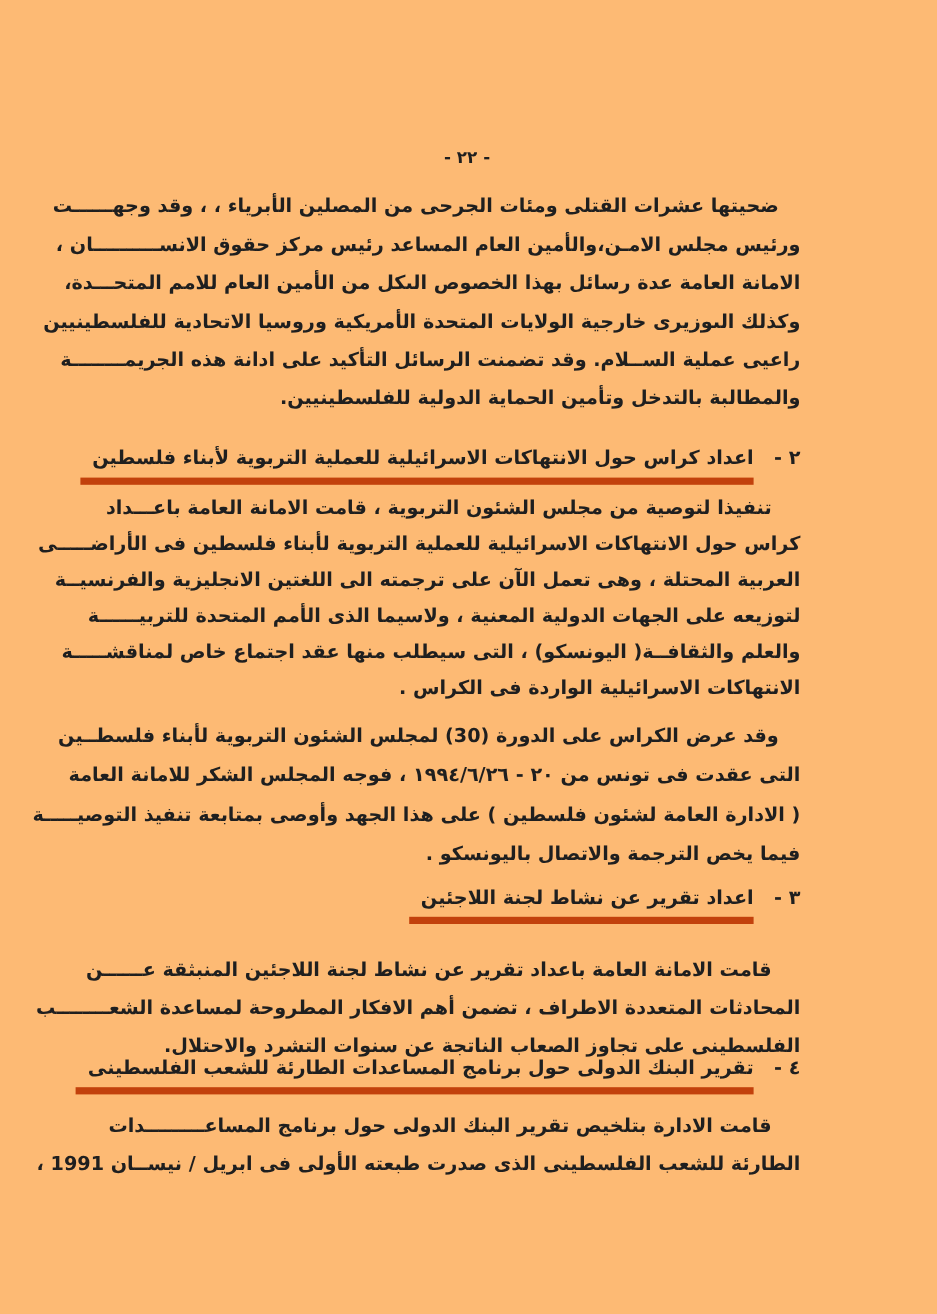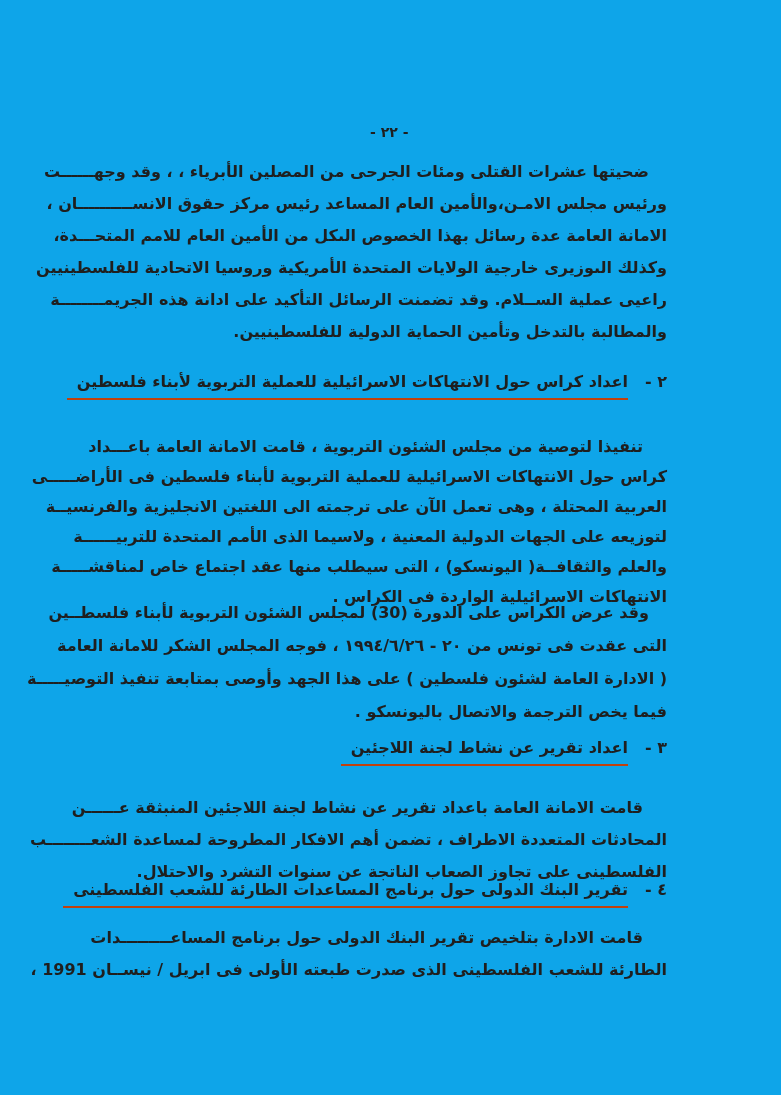--- a/index.html
+++ b/index.html
@@ -1,20 +1,20 @@
 <!DOCTYPE html>
 <html lang="ar"><head>
 <meta charset="utf-8">
 <style>
   html,body{margin:0;padding:0;background:#e8e8e6;}
   .page{
     position:relative;
     width:781px;height:1095px;
     margin:0 auto;
-    background:#0ea5e9;
+    background:#fdba74;
     font-family:"DejaVu Sans",sans-serif;
     font-weight:bold;
     color:#1f1f1f;
     overflow:hidden;
   }
   .page-number{
     position:absolute;
     top:124px;left:370px;
     font-size:14px;
     letter-spacing:3px;
@@ -43,21 +43,21 @@
     right:114px;
     direction:rtl;
     display:flex;
     align-items:flex-start;
     gap:17px;
     font-size:16px;
     white-space:nowrap;
   }
   .h-num{flex:0 0 auto;}
   .h-title{
-    border-bottom:2px solid #c2410c;
+    border-bottom:6px solid #c2410c;
     padding-bottom:7px;
     padding-left:10px;
   }
 </style>
 </head>
 <body>
 
 <div class="page">
 
   <div class="page-number">- ٢٢ -</div>
@@ -69,21 +69,21 @@
     <div class="line">وكذلك الىوزيرى خارجية الولايات المتحدة الأمريكية وروسيا الاتحادية للفلسطينيين</div>
     <div class="line">راعيى عملية الســلام. وقد تضمنت الرسائل التأكيد على ادانة هذه الجريمــــــــة</div>
     <div class="line">والمطالبة بالتدخل وتأمين الحماية الدولية للفلسطينيين.</div>
   </div>
 
   <div class="heading" style="top:372px;">
     <span class="h-num">٢ -</span>
     <span class="h-title">اعداد كراس حول الانتهاكات الاسرائيلية للعملية التربوية لأبناء فلسطين</span>
   </div>
 
-  <div class="para lh30" style="top:408px;margin-top:24px;">
+  <div class="para lh30" style="top:408px;">
     <div class="line indent">تنفيذا لتوصية من مجلس الشئون التربوية ، قامت الامانة العامة باعـــداد</div>
     <div class="line">كراس حول الانتهاكات الاسرائيلية للعملية التربوية لأبناء فلسطين فى الأراضـــــى</div>
     <div class="line">العربية المحتلة ، وهى تعمل الآن على ترجمته الى اللغتين الانجليزية والفرنسيــة</div>
     <div class="line">لتوزيعه على الجهات الدولية المعنية ، ولاسيما الذى الأمم المتحدة للتربيــــــة</div>
     <div class="line">والعلم والثقافــة( اليونسكو) ، التى سيطلب منها عقد اجتماع خاص لمناقشـــــة</div>
     <div class="line">الانتهاكات الاسرائيلية الواردة فى الكراس .</div>
   </div>
 
   <div class="para lh33" style="top:596px;">
     <div class="line indent-sm">وقد عرض الكراس على الدورة (30) لمجلس الشئون التربوية لأبناء فلسطــين</div>

